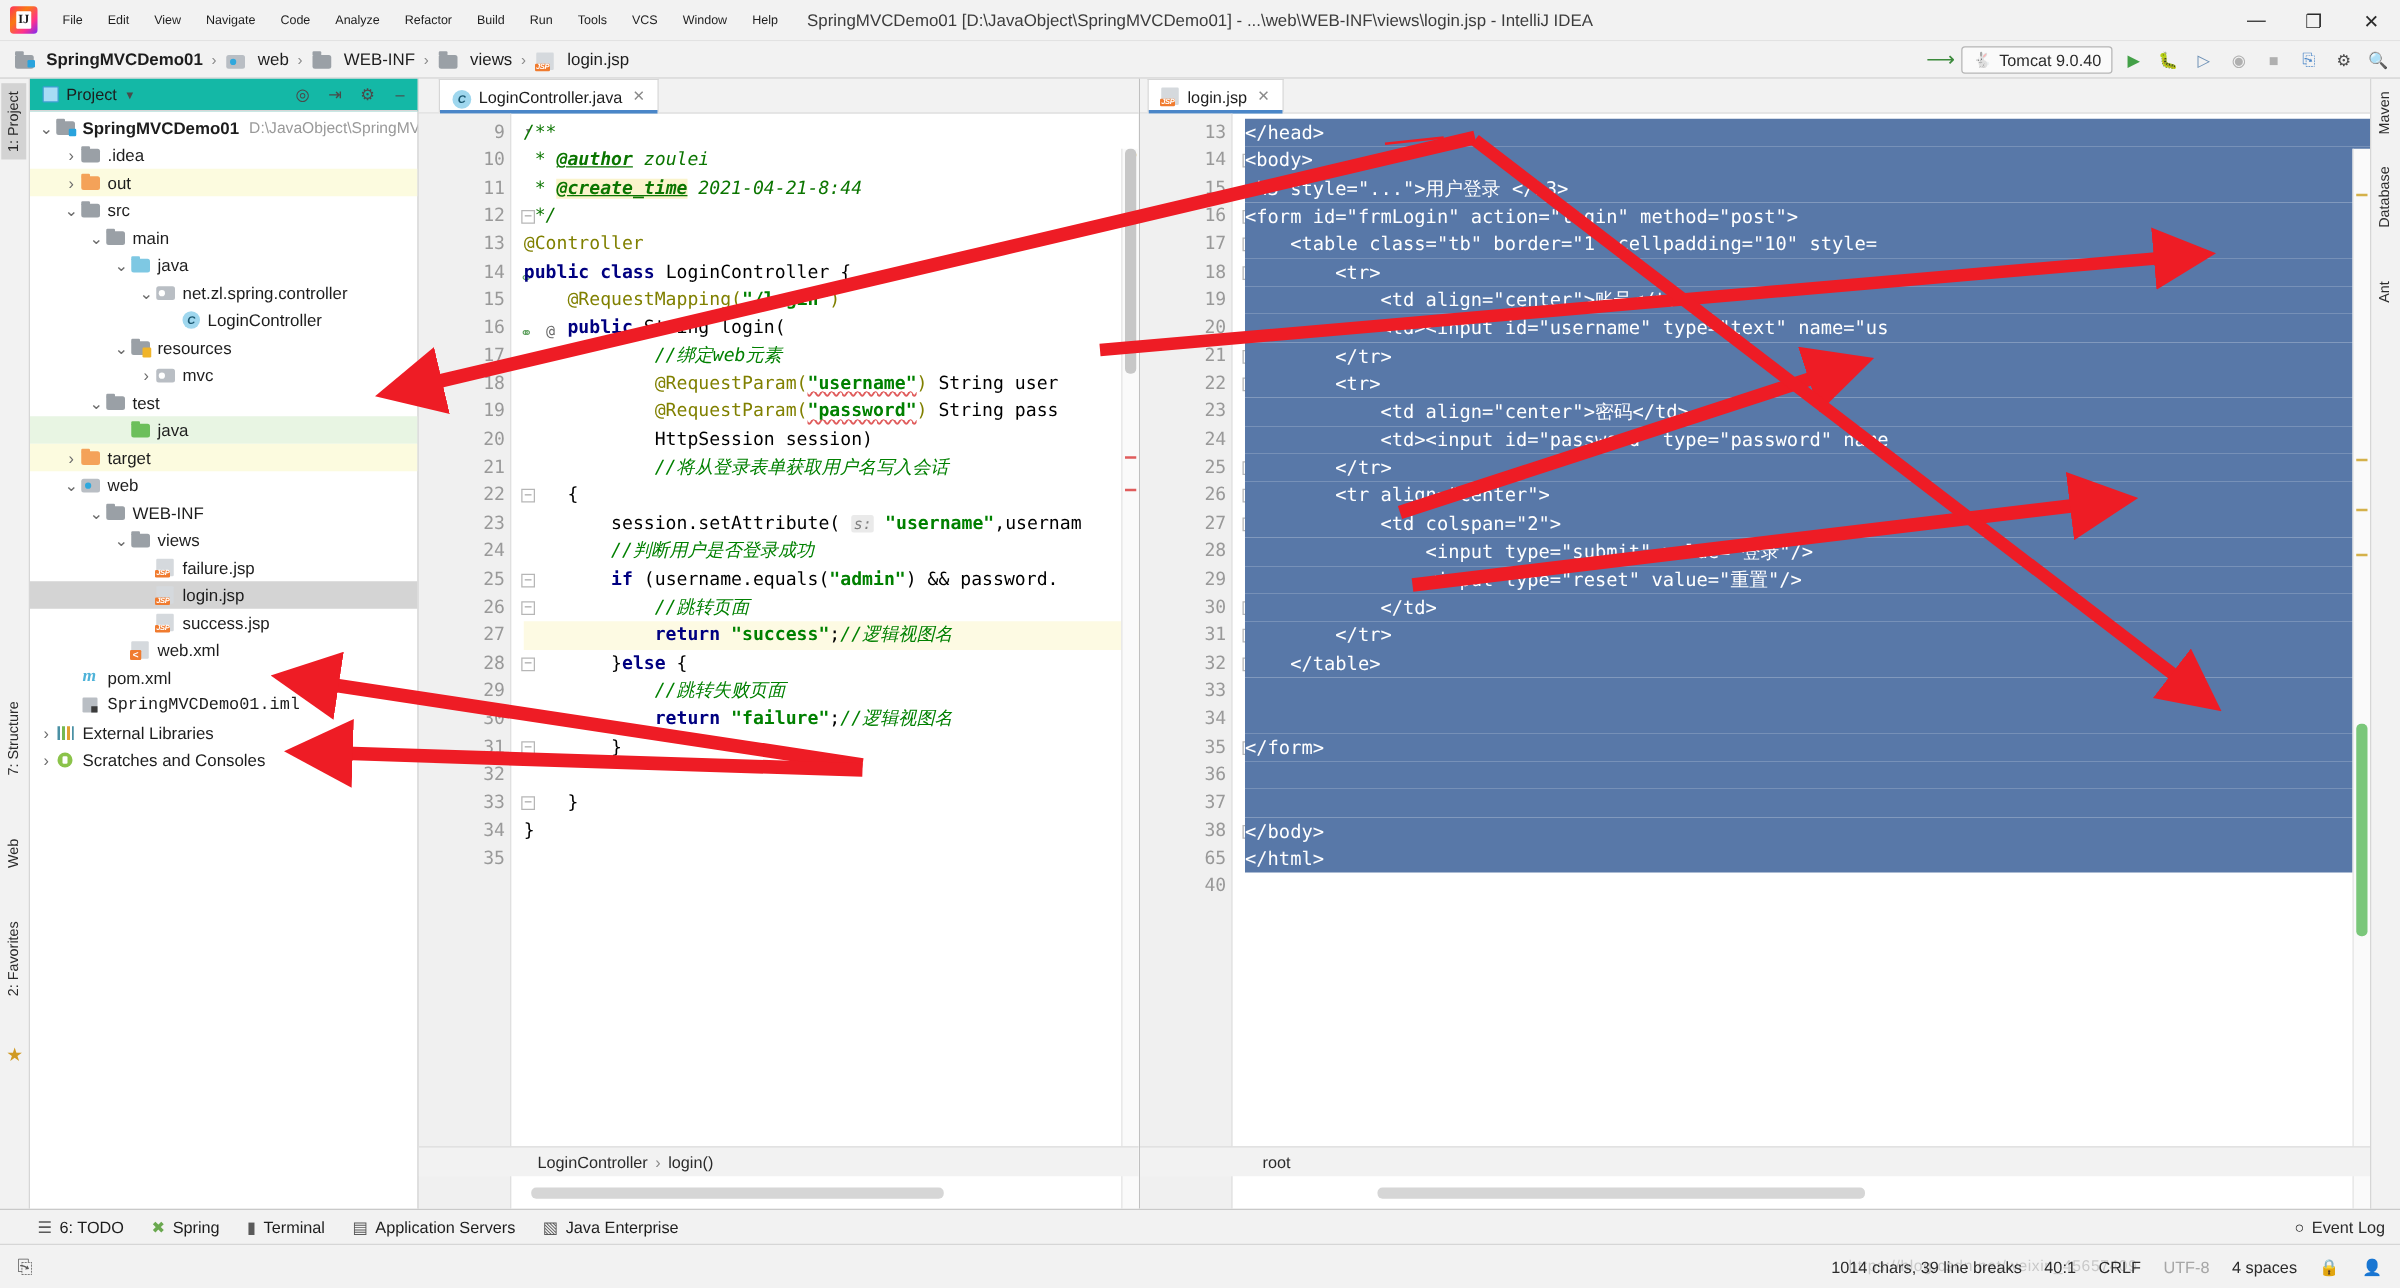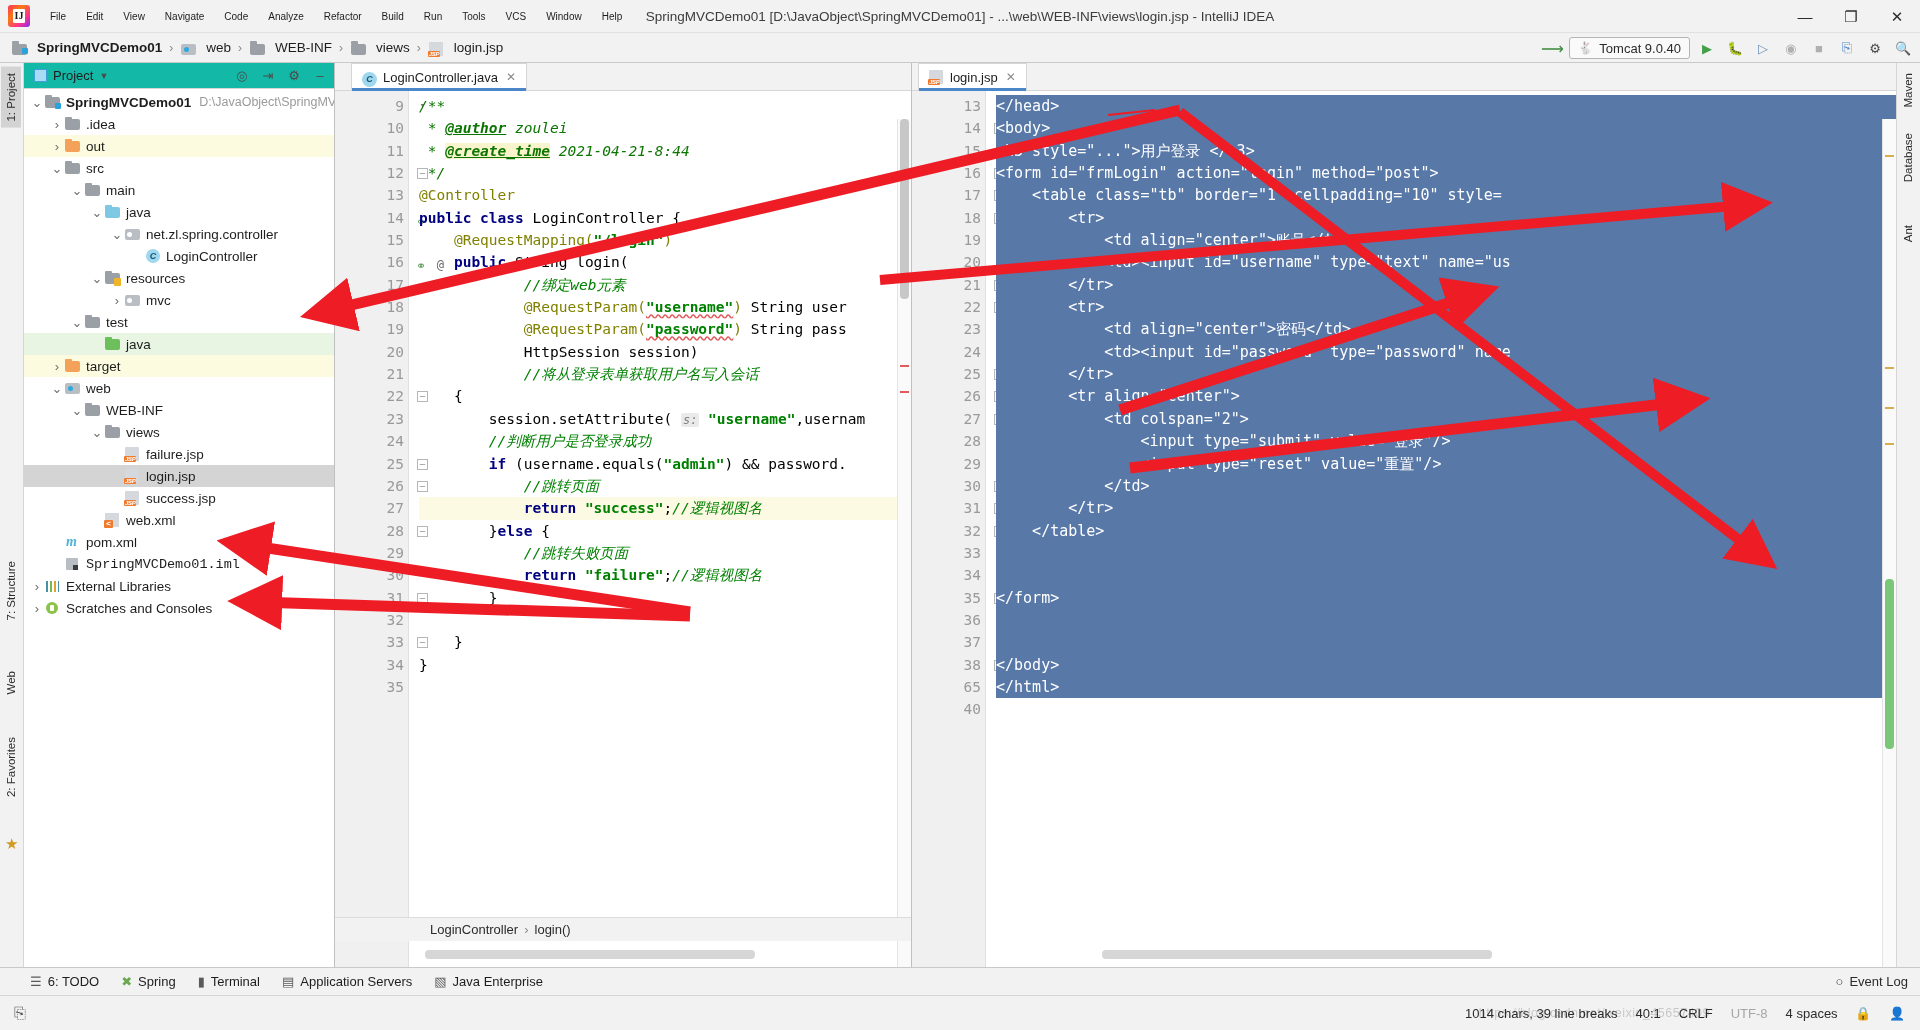--- a/index.html
+++ b/index.html
@@ -650,20 +650,23 @@
           <div class="gl">40</div>
         </div>
       <div class="code jsp" id="codeR"><div class="cl"><span class="selblock">&lt;/head&gt;</span></div><div class="cl"><span class="selblock">&lt;body&gt;</span></div><div class="cl"><span class="selblock">&lt;h3 style="..."&gt;用户登录 &lt;/h3&gt;</span></div><div class="cl"><span class="selblock">&lt;form id="frmLogin" action="login" method="post"&gt;</span></div><div class="cl"><span class="selblock">    &lt;table class="tb" border="1" cellpadding="10" style=</span></div><div class="cl"><span class="selblock">        &lt;tr&gt;</span></div><div class="cl"><span class="selblock">            &lt;td align="center"&gt;账号&lt;/td&gt;</span></div><div class="cl"><span class="selblock">            &lt;td&gt;&lt;input id="username" type="text" name="us</span></div><div class="cl"><span class="selblock">        &lt;/tr&gt;</span></div><div class="cl"><span class="selblock">        &lt;tr&gt;</span></div><div class="cl"><span class="selblock">            &lt;td align="center"&gt;密码&lt;/td&gt;</span></div><div class="cl"><span class="selblock">            &lt;td&gt;&lt;input id="password" type="password" name</span></div><div class="cl"><span class="selblock">        &lt;/tr&gt;</span></div><div class="cl"><span class="selblock">        &lt;tr align="center"&gt;</span></div><div class="cl"><span class="selblock">            &lt;td colspan="2"&gt;</span></div><div class="cl"><span class="selblock">                &lt;input type="submit" value="登录"/&gt;</span></div><div class="cl"><span class="selblock">                &lt;input type="reset" value="重置"/&gt;</span></div><div class="cl"><span class="selblock">            &lt;/td&gt;</span></div><div class="cl"><span class="selblock">        &lt;/tr&gt;</span></div><div class="cl"><span class="selblock">    &lt;/table&gt;</span></div><div class="cl"><span class="selblock"> </span></div><div class="cl"><span class="selblock"> </span></div><div class="cl"><span class="selblock">&lt;/form&gt;</span></div><div class="cl"><span class="selblock"> </span></div><div class="cl"><span class="selblock"> </span></div><div class="cl"><span class="selblock">&lt;/body&gt;</span></div><div class="cl"><span class="selblock">&lt;/html&gt;</span></div><div class="cl"> </div></div>
       <div class="markerbar">
         <div class="mk" style="top:36px;background:#d4b14a;"></div>
         <div class="mk" style="top:248px;background:#d4b14a;"></div>
         <div class="mk" style="top:288px;background:#d4b14a;"></div>
         <div class="mk" style="top:324px;background:#d4b14a;"></div>
         <div class="vscroll" style="top:460px;height:170px;background:#7ac77a;"></div>
       </div>
+      <div class="ebread" style="padding-left:98px">
+        <span>root</span>
+      </div>
       <div class="hscrollR"></div>
     </div>
   </div>
 
   <div class="bottombar">
     <div class="btool">
       <span style="color:#5a5a5a;">☰</span>
       <span>6: TODO</span>
     </div>
     <div class="btool">

